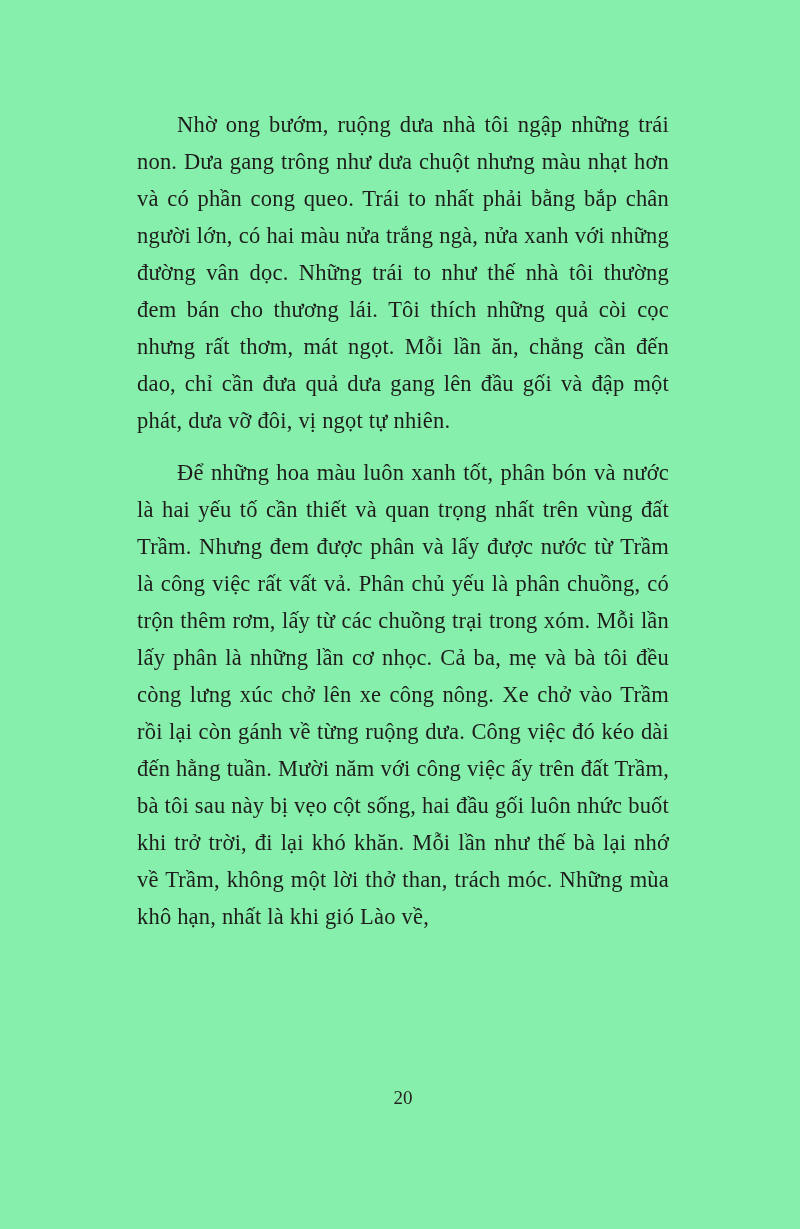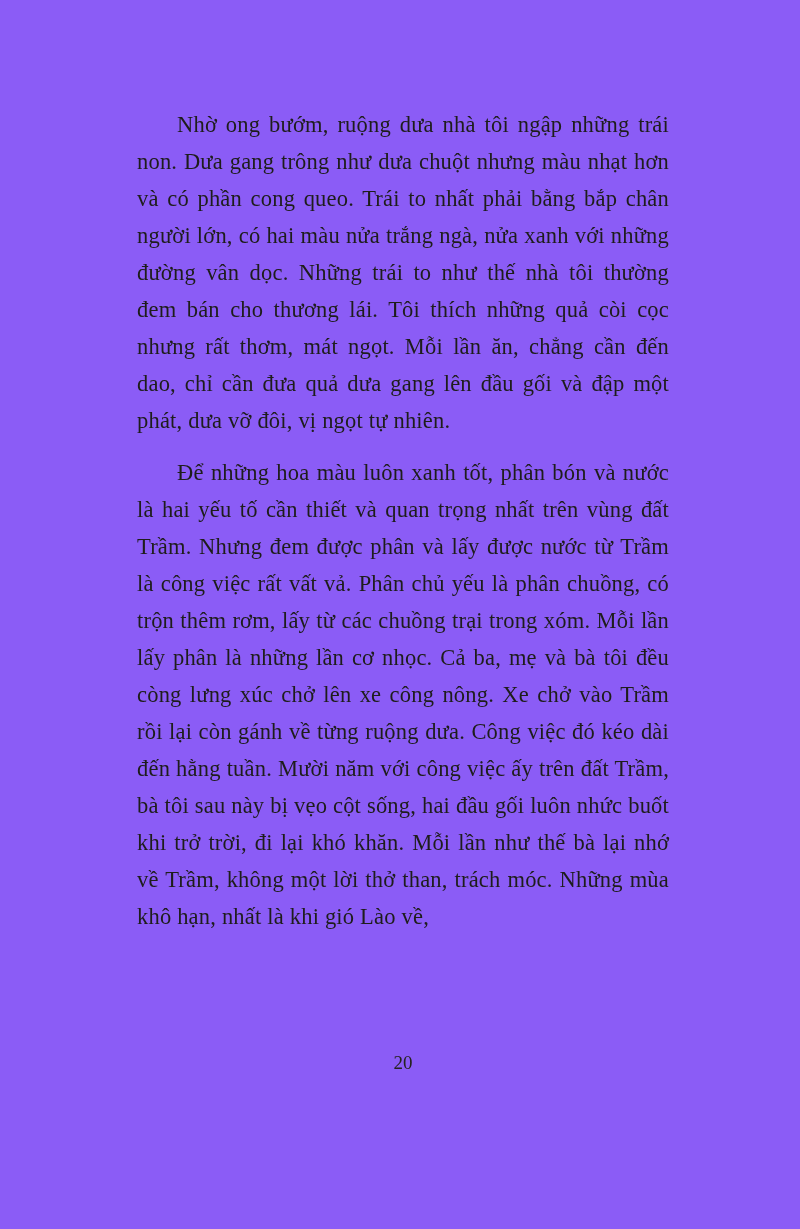--- a/index.html
+++ b/index.html
@@ -10,40 +10,40 @@
     width: 800px;
     height: 1229px;
     background: #f8f5f1;
     font-family: "Liberation Serif", serif;
     overflow: hidden;
   }
   .page {
     position: relative;
     width: 800px;
     height: 1229px;
-    background: #8b5cf6;
+    background: #86efac;
   }
   .text-block {
     position: absolute;
     left: 137px;
     top: 106px;
     width: 532px;
   }
   .body-paragraph {
     margin: 0 0 15px 0;
     font-size: 22.5px;
     line-height: 37px;
     color: #1e1d1b;
     text-align: justify;
     text-indent: 40px;
     letter-spacing: 0.2px;
   }
   .page-number {
     position: absolute;
-    top: 1051px;
+    top: 1086px;
     left: 137px;
     width: 532px;
     text-align: center;
     font-size: 19px;
     line-height: 24px;
     color: #26231f;
   }
 </style>
 </head>
 <body>

